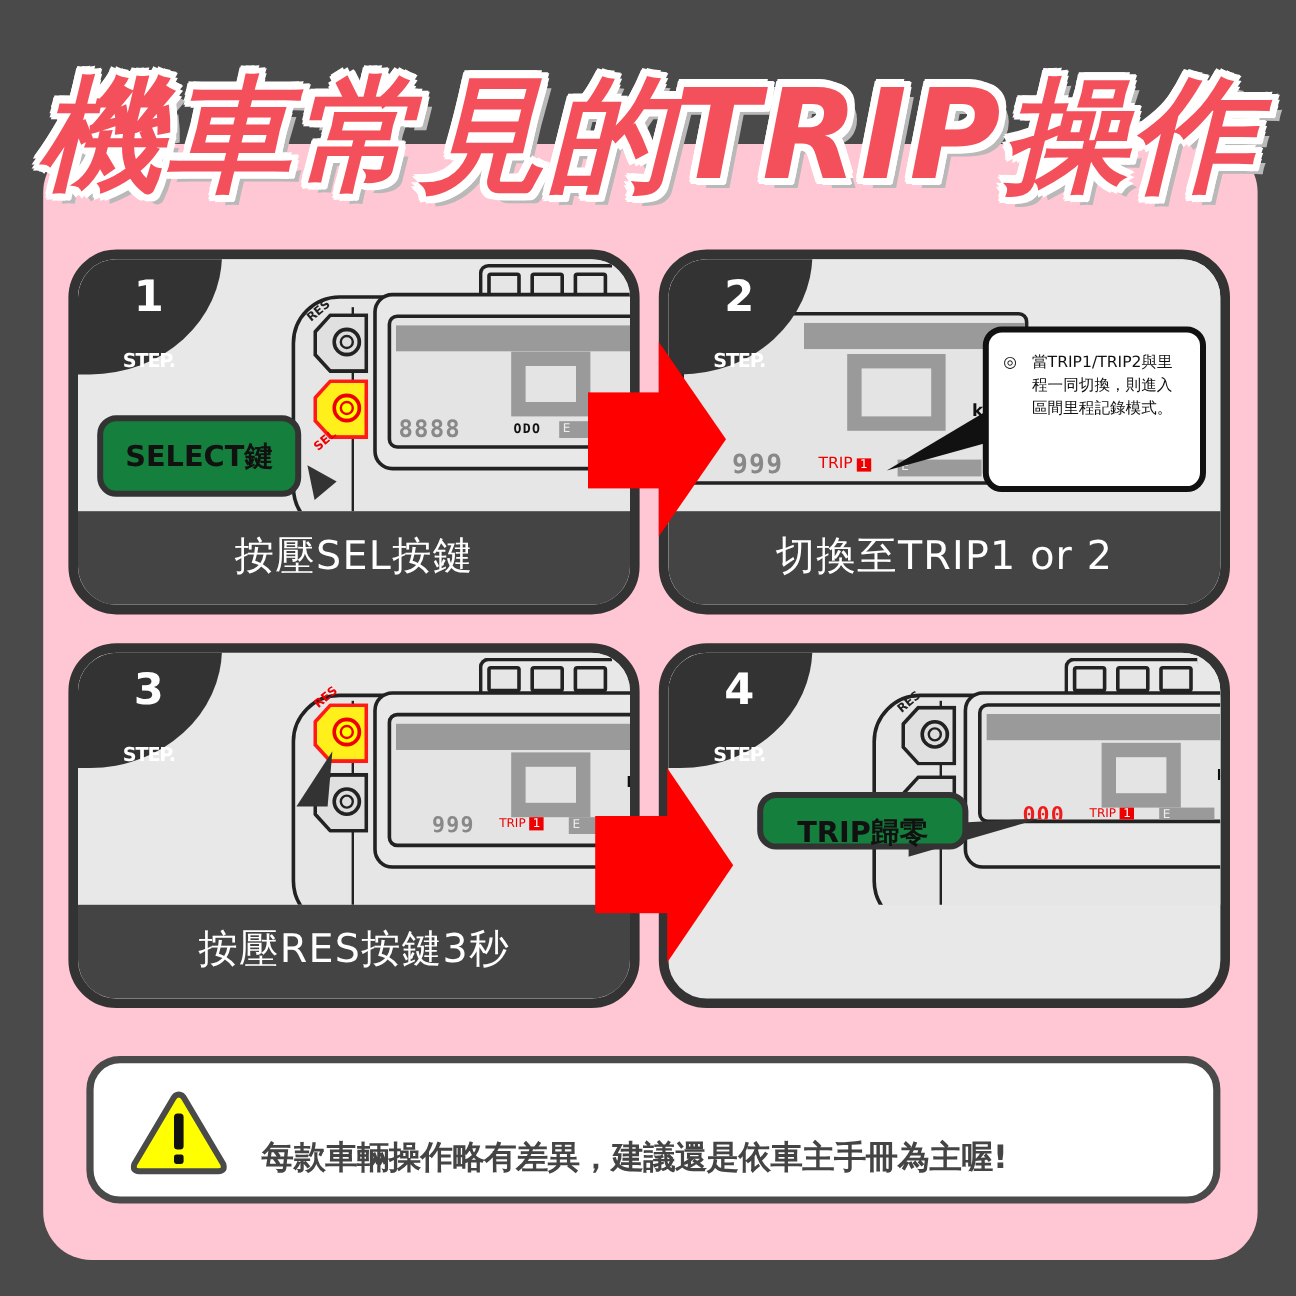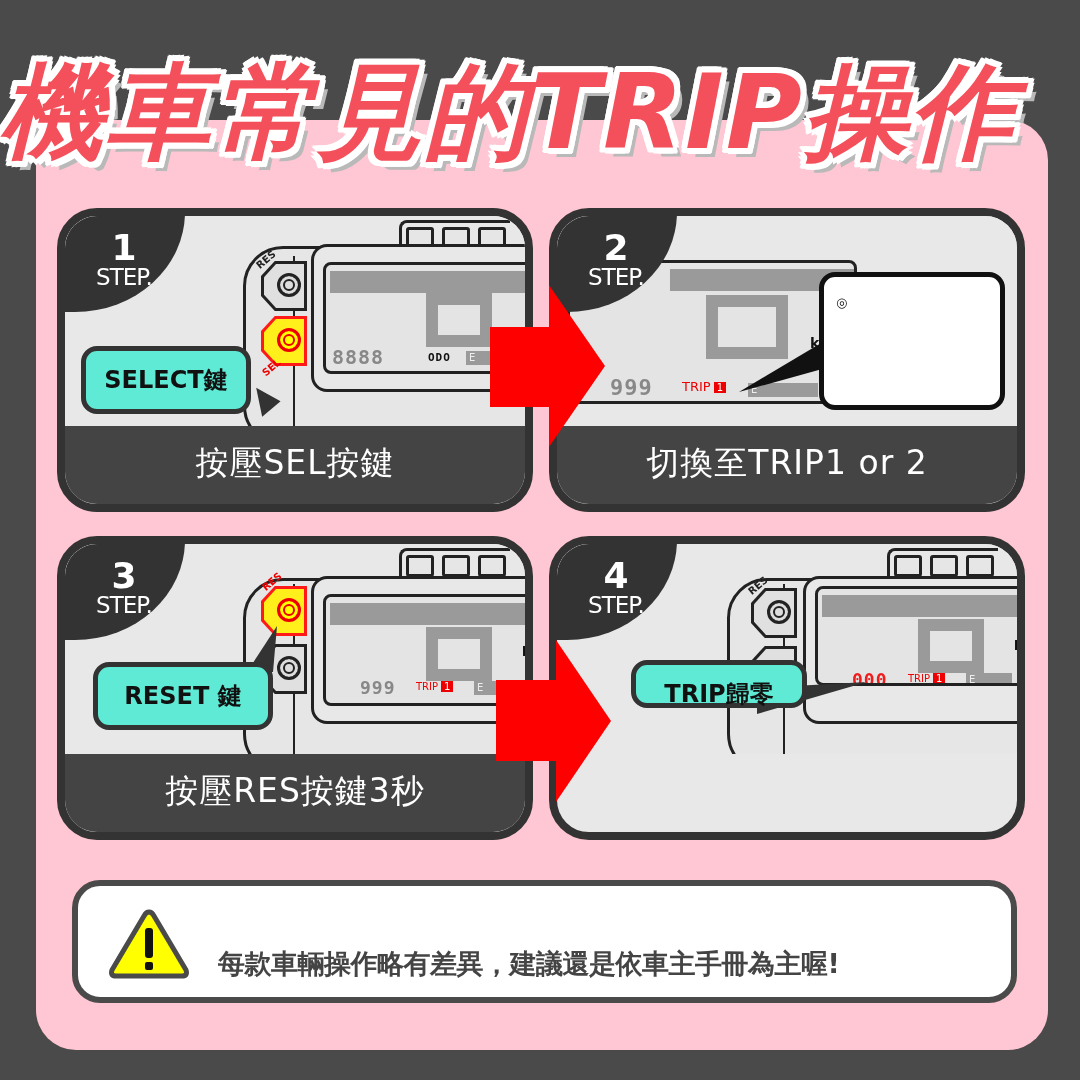--- a/index.html
+++ b/index.html
@@ -1,38 +1,38 @@
 <!DOCTYPE html>
 <html><head>
 <meta charset="utf-8">
 <style>
   * { box-sizing: border-box; margin: 0; padding: 0; }
   html, body { width: 1080px; height: 1080px; overflow: hidden; }
   body { background: #4a4a4a; position: relative; font-family: "DejaVu Sans", "Liberation Sans", sans-serif; }
 
   .panel { position: absolute; left: 36px; top: 120px; width: 1012px; height: 930px; background: #ffc6d3; border-radius: 40px; }
 
-  .title { position: absolute; left: 0; top: 52px; width: 1080px; 
+  .title { position: absolute; left: 0; top: 52px; width: 1080px; text-align: center;
     font-family: "DejaVu Sans", sans-serif; font-weight: bold; font-size: 104px; line-height: 120px; letter-spacing: 2px;
     color: #f4505b; font-style: italic;
     -webkit-text-stroke: 0px;
     text-shadow:
       -5px -5px 0 #fff, 5px -5px 0 #fff, -5px 5px 0 #fff, 5px 5px 0 #fff,
       0 -6px 0 #fff, 0 6px 0 #fff, -6px 0 0 #fff, 6px 0 0 #fff,
       -4px -6px 0 #fff, 4px 6px 0 #fff, 6px -4px 0 #fff, -6px 4px 0 #fff,
       8px 9px 0 #b9b9b9; }
 
   .card { position: absolute; width: 476px; height: 304px; border: 8px solid #333; border-radius: 40px; overflow: hidden; background: #e8e8e8; }
   .card .scene { position: absolute; left: 0; top: 0; right: 0; bottom: 78px; background: #e8e8e8; overflow: hidden; }
   .card .caption { position: absolute; left: 0; right: 0; bottom: 0; height: 78px; background: #444; color: #fff;
     font-size: 33px; line-height: 74px; text-align: center; letter-spacing: 1px; }
   .step-badge { position: absolute; left: -8px; top: -8px; width: 128px; height: 104px; background: #333;
     border-bottom-right-radius: 110px 100px; color: #fff; text-align: center; padding-left: 6px; z-index: 5; }
   .step-badge .num { display: block; font-size: 36px; font-weight: bold; line-height: 36px; margin-top: 22px; }
-  .step-badge .lbl { display: block; font-size: 23px; font-weight: normal; line-height: 22px; letter-spacing: -1px; }
+  .step-badge .lbl { display: block; font-size: 16px; font-weight: bold; line-height: 22px; letter-spacing: -1px; margin-top: 24px; }
 
   .c1 { left: 57px; top: 208px; }
   .c2 { left: 549px; top: 208px; }
   .c3 { left: 57px; top: 536px; }
   .c4 { left: 549px; top: 536px; }
 
   
   .dash-outer { position: absolute; border: 3px solid #222; border-radius: 40px 0 0 40px; background: #e6e6e6; }
   .btn-col { position: absolute; border-left: 2px solid #222; }
   .hex { position: absolute; width: 40px; height: 44px; background: #e0e0e0;
@@ -52,21 +52,21 @@
   .seg { position: absolute; font-family: "DejaVu Sans Mono", monospace; font-weight: bold; color: #888; letter-spacing: 1px; }
   .seg.red { color: #f01c1c; }
   .trip-lbl { position: absolute; font-weight: normal; color: #e00; font-size: 13px; }
   .trip-lbl .box { display: inline-block; background: #e00; color: #fff; font-size: 10px; padding: 0 3px; margin-left: 3px; }
   .kmh { position: absolute; font-weight: bold; font-size: 12px; color: #111; }
   .fuel { position: absolute; width: 46px; height: 14px; background: #9a9a9a; color: #eee; font-size: 10px; line-height: 14px; padding-left: 3px; }
   .top-btns { position: absolute; display: flex; gap: 8px; padding: 4px; border: 3px solid #222; border-radius: 8px 0 0 8px; border-right: none; }
   .top-btns span { display: block; width: 28px; height: 22px; border: 3px solid #222; border-radius: 3px; background: #e6e6e6; }
 
   
-  .callout { position: absolute; background: #5eead4; border: 5px solid #333; border-radius: 16px; color: #111; font-weight: bold; text-align: center; z-index: 6; }
+  .callout { position: absolute; background: #15803d; border: 5px solid #333; border-radius: 16px; color: #111; font-weight: bold; text-align: center; z-index: 6; }
   .callout-tail { position: absolute; width: 0; height: 0; z-index: 5; }
   .note { position: absolute; background: #fff; border: 5px solid #111; border-radius: 16px; z-index: 6; padding: 16px 12px 10px 16px;
     font-size: 13px; line-height: 19px; color: #111; }
   .note .mark { position: absolute; left: 12px; top: 16px; }
   .note .txt { display: block; padding-left: 20px; }
 
   
   .arrow { position: absolute; z-index: 10; }
   .arrow .shaft { position: absolute; background: #ff0000; }
   .arrow .head { position: absolute; width: 0; height: 0; border-style: solid; border-color: transparent transparent transparent #ff0000; }
@@ -136,20 +136,21 @@
   </div>
   <div class="step-badge">
     <span class="num">2</span>
     <span class="lbl">STEP.</span>
   </div>
   <svg style="position:absolute; left:180px; top:90px; z-index:5;" width="100" height="90">
     <polygon points="2,86 96,30 96,60" fill="#111"></polygon>
   </svg>
   <div class="note" style="left:262px; top:56px; width:186px; height:138px;">
     <span class="mark">◎</span>
+    <span class="txt">當TRIP1/TRIP2與里程一同切換，則進入區間里程記錄模式。</span>
   </div>
   <div class="caption">切換至TRIP1 or 2</div>
 </div>
 
 <div class="card c3">
   <div class="scene">
     <div class="dash-outer" style="left:178px; top:34px; width:330px; height:196px;"></div>
     <div class="top-btns" style="left:334px; top:4px;">
         <span></span>
         <span></span>
@@ -175,21 +176,20 @@
       <div class="fuel" style="left:148px; top:84px;">E</div>
     </div>
   </div>
   <div class="step-badge">
     <span class="num">3</span>
     <span class="lbl">STEP.</span>
   </div>
   <svg style="position:absolute; left:160px; top:80px; z-index:5;" width="60" height="50">
     <polygon points="52,2 22,48 48,48" fill="#333"></polygon>
   </svg>
-  <div class="callout" style="left:28px; top:118px; width:180px; height:68px; font-size:24px; line-height:58px;">RESET 鍵</div>
   <div class="caption">按壓RES按鍵3秒</div>
 </div>
 
 <div class="card c4">
   <div class="scene">
     <div class="dash-outer" style="left:170px; top:34px; width:330px; height:196px;"></div>
     <div class="top-btns" style="left:330px; top:4px;">
         <span></span>
         <span></span>
         <span></span>

